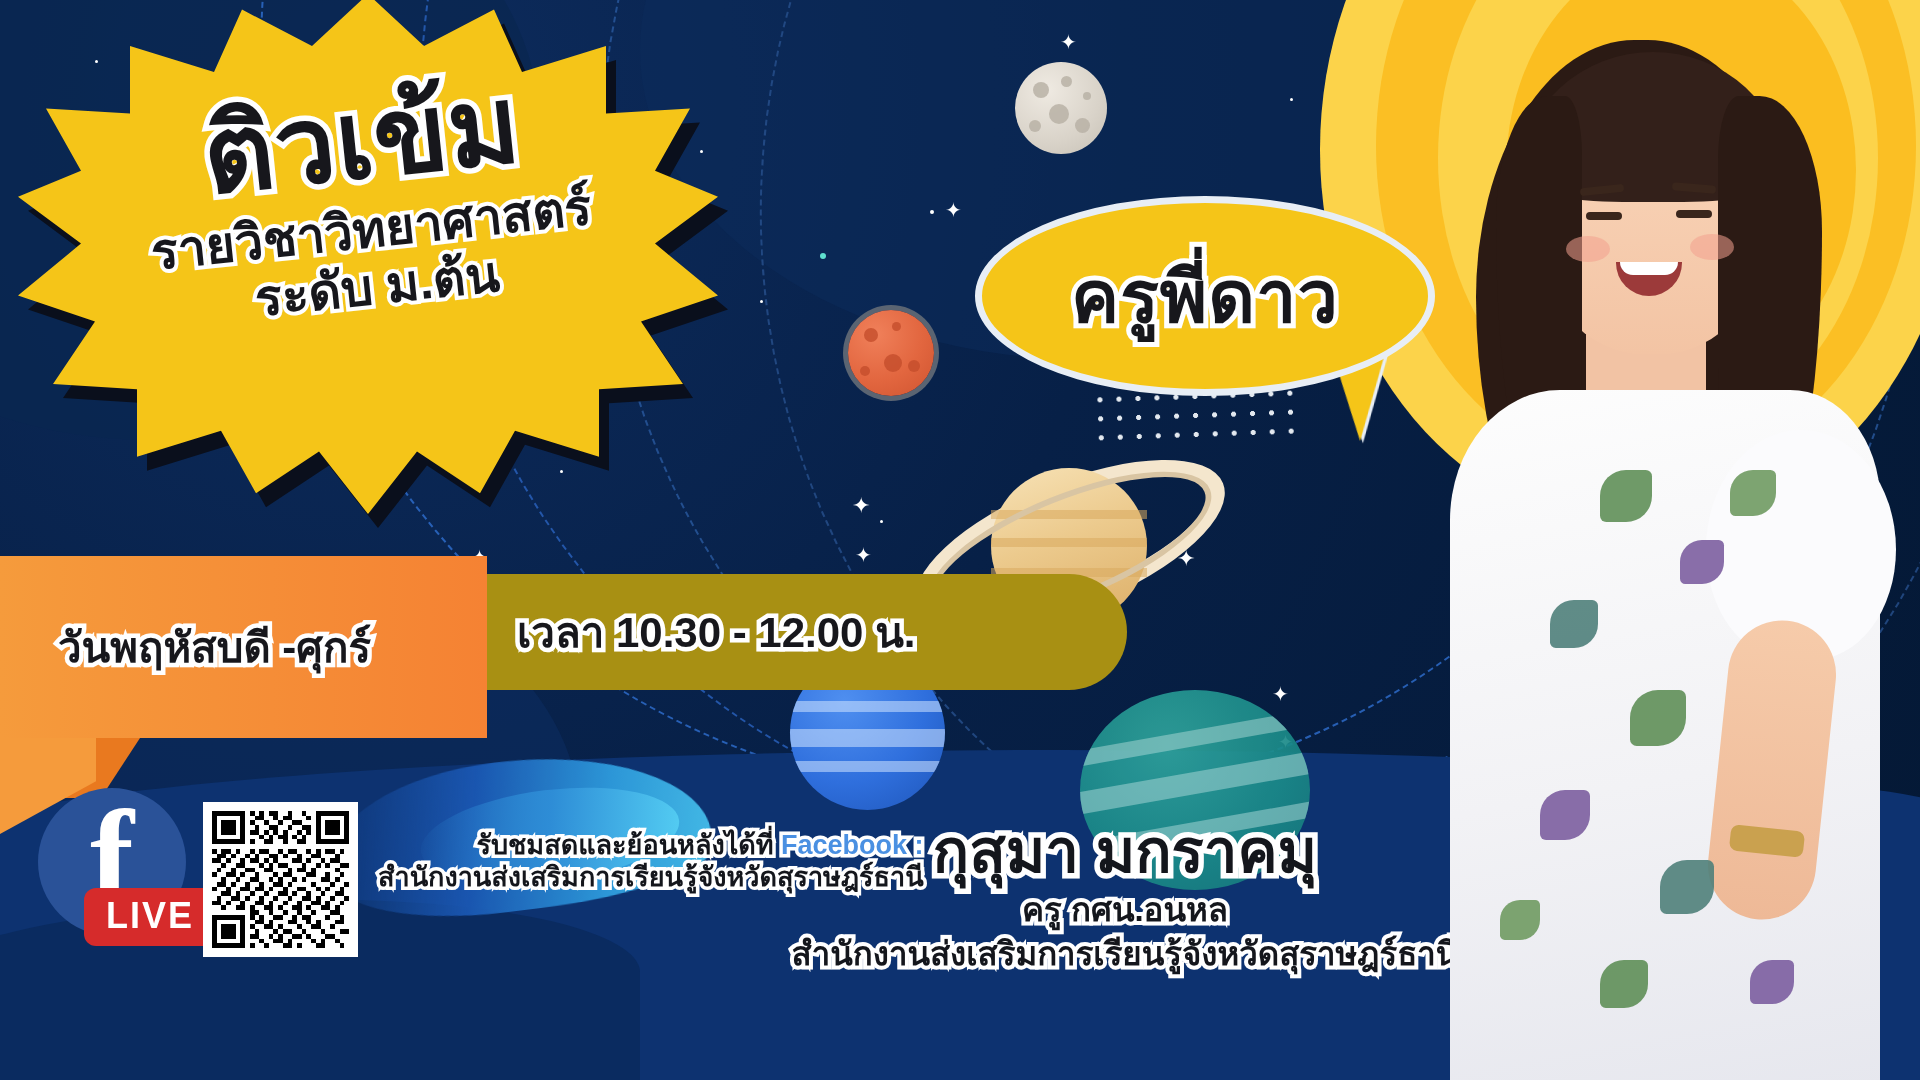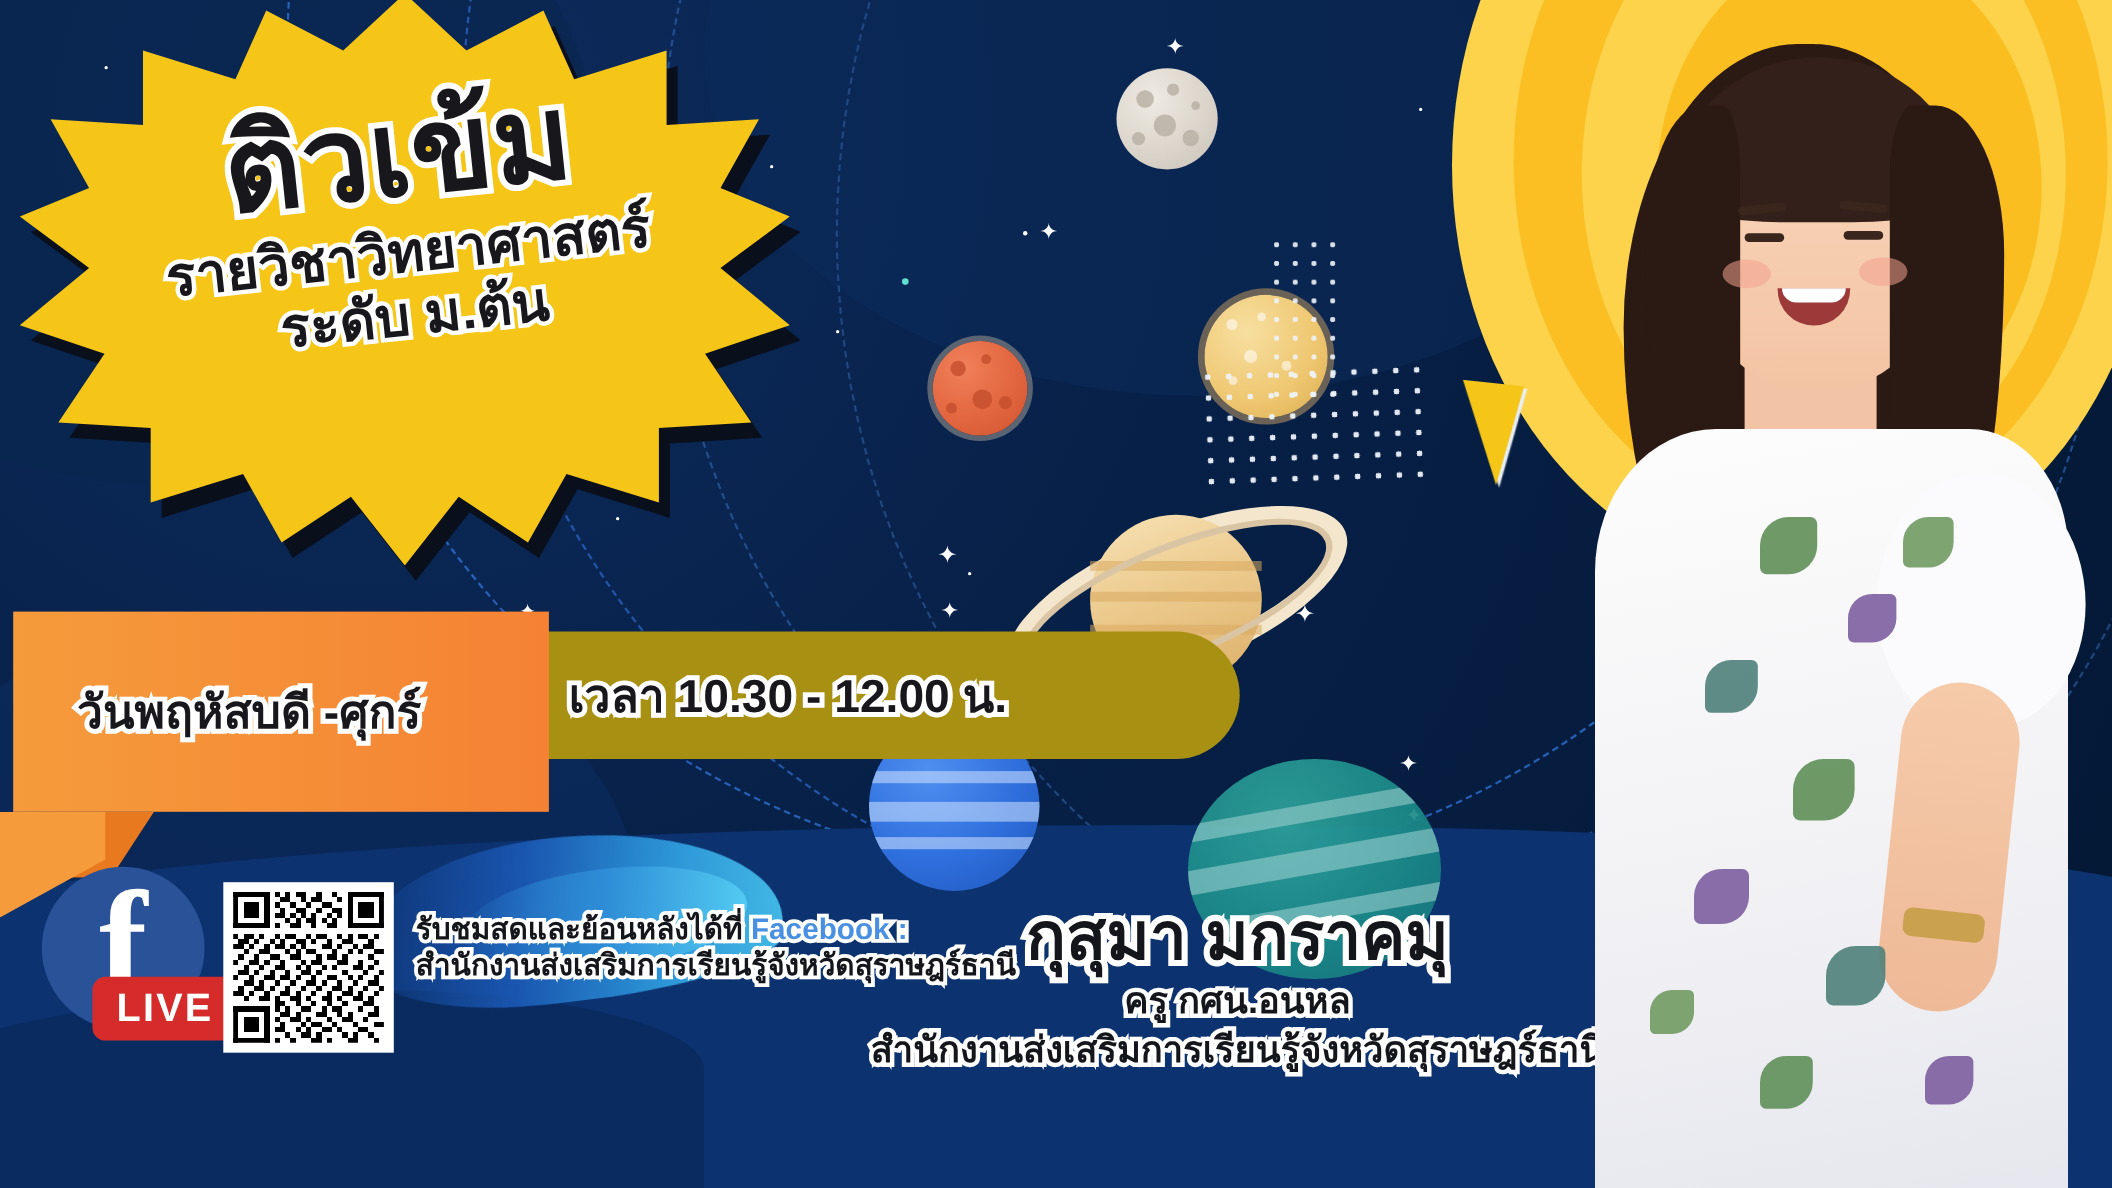--- a/index.html
+++ b/index.html
@@ -212,21 +212,21 @@
     position:absolute;left:1325px;top:348px;width:0;height:0;
     border-left:40px solid transparent;
     border-right:16px solid transparent;
     border-top:92px solid #f5c518;
     transform:rotate(6deg);
     filter:drop-shadow(3px 2px 0 #e8eef5);
   }
 
   
   .sched-orange{
-    position:absolute;left:12px;top:556px;width:487px;height:182px;
+    position:absolute;left:0;top:556px;width:487px;height:182px;
     background:linear-gradient(90deg,#f59b3c 0%,#f58233 100%);
   }
   .sched-orange .label{
     position:absolute;inset:0;display:flex;align-items:center;padding-left:58px;
     font-size:42px;font-weight:bold;color:#17171c;
     -webkit-text-stroke:9px #fff;paint-order:stroke fill;
   }
   .ribbon-fold{
     position:absolute;left:0;top:738px;width:140px;height:60px;
     background:#e9791f;
@@ -276,21 +276,21 @@
   .qr{
     position:absolute;left:203px;top:802px;width:155px;height:155px;
     background:#fff;padding:9px;
   }
   .qr-inner{width:100%;height:100%;}
 
   .fb-lines{position:absolute;left:378px;top:830px;}
   .fb-line{
     font-size:27px;font-weight:bold;color:#14161c;line-height:1.18;
     -webkit-text-stroke:7px #fff;paint-order:stroke fill;
-    white-space:nowrap;margin:0;
+    white-space:nowrap;margin:0;text-align:right;
   }
   .fb-line .fb-word{color:#4a90e2;-webkit-text-stroke:7px #fff;paint-order:stroke fill;}
   .fb-url{
     font-size:30px;font-weight:bold;color:#14161c;line-height:1.2;
     -webkit-text-stroke:7px #fff;paint-order:stroke fill;
     font-family:"Liberation Serif","DejaVu Serif",serif;
     white-space:nowrap;margin:2px 0 0 0;
   }
 
   
@@ -477,20 +477,23 @@
       <div class="fill"></div>
     </div>
     <div class="burst-text">
       <div class="t-main">ติวเข้ม</div>
       <div class="t-sub1">รายวิชาวิทยาศาสตร์</div>
       <div class="t-sub2">ระดับ ม.ต้น</div>
     </div>
   </div>
 
   <div class="bubble-tail"></div>
+  <div class="bubble">
+    <div class="bubble-text">ครูพี่ดาว</div>
+  </div>
 
   <div class="sched-olive">
     <div class="label">เวลา 10.30 - 12.00 น.</div>
   </div>
 
   <div class="sched-orange">
     <div class="label">วันพฤหัสบดี -ศุกร์</div>
   </div>
   <div class="ribbon-fold"></div>
   <div class="ribbon-fold2"></div>

